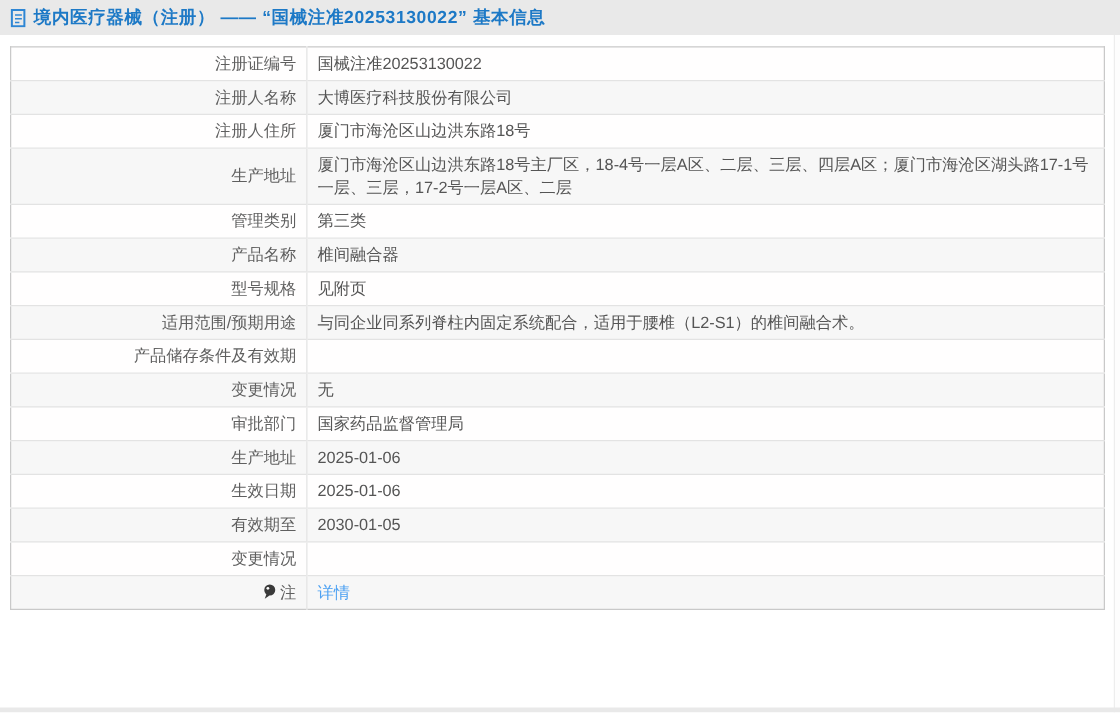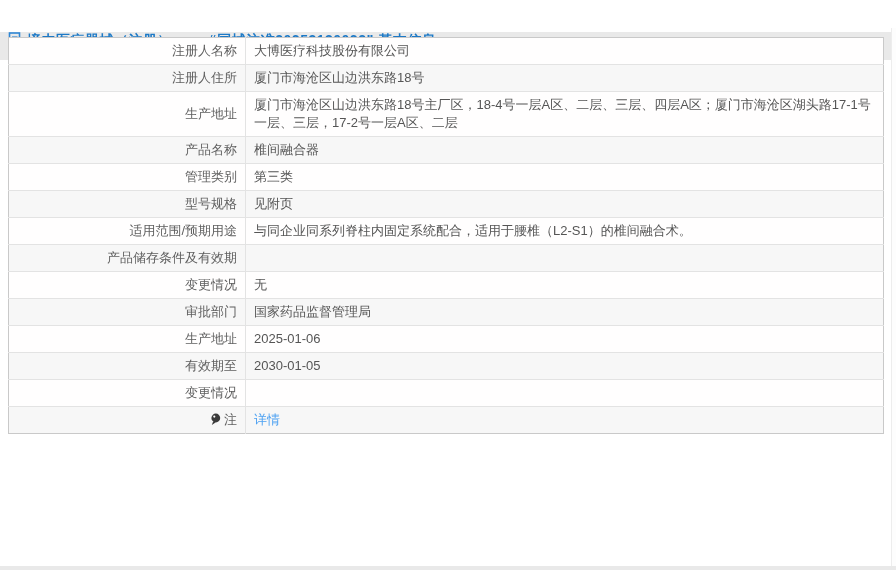--- a/index.html
+++ b/index.html
@@ -16,23 +16,22 @@
   html,body{margin:0;padding:0;}
   body{
     width:896px;height:570px;
     background:#ffffff;
     font-family:"Liberation Sans","DejaVu Sans",sans-serif;
     overflow:hidden;position:relative;
   }
   .page-header{
     width:896px;height:28px;
     background:var(--header-bg);
-    display:flex;align-items:flex-start;
+    display:flex;align-items:center;
     padding:0 8px;
-    margin-top:32px;
   }
   .doc-icon{
     width:13px;height:15px;display:inline-block;
     margin-right:6px;flex:0 0 auto;
   }
   .page-title{
     font-size:14px;
     color:var(--title-blue);
     font-weight:600;
     letter-spacing:0.5px;
@@ -107,38 +106,42 @@
 </div>
 
 <div class="table-wrap">
   <table class="reg-table">
     <colgroup>
         <col class="c-label">
         <col class="c-value">
       </colgroup>
     <tbody>
       <tr>
+          <td class="label">注册证编号</td>
+          <td class="value">国械注准20253130022</td>
+        </tr>
+      <tr>
           <td class="label">注册人名称</td>
           <td class="value">大博医疗科技股份有限公司</td>
         </tr>
       <tr>
           <td class="label">注册人住所</td>
           <td class="value">厦门市海沧区山边洪东路18号</td>
         </tr>
       <tr>
           <td class="label">生产地址</td>
           <td class="value">厦门市海沧区山边洪东路18号主厂区，18-4号一层A区、二层、三层、四层A区；厦门市海沧区湖头路17-1号一层、三层，17-2号一层A区、二层</td>
         </tr>
       <tr>
+          <td class="label">管理类别</td>
+          <td class="value">第三类</td>
+        </tr>
+      <tr>
           <td class="label">产品名称</td>
           <td class="value">椎间融合器</td>
-        </tr>
-      <tr>
-          <td class="label">管理类别</td>
-          <td class="value">第三类</td>
         </tr>
       <tr>
           <td class="label">型号规格</td>
           <td class="value">见附页</td>
         </tr>
       <tr>
           <td class="label">适用范围/预期用途</td>
           <td class="value">与同企业同系列脊柱内固定系统配合，适用于腰椎（L2-S1）的椎间融合术。</td>
         </tr>
       <tr>
@@ -148,20 +151,24 @@
       <tr>
           <td class="label">变更情况</td>
           <td class="value">无</td>
         </tr>
       <tr>
           <td class="label">审批部门</td>
           <td class="value">国家药品监督管理局</td>
         </tr>
       <tr>
           <td class="label">生产地址</td>
+          <td class="value">2025-01-06</td>
+        </tr>
+      <tr>
+          <td class="label">生效日期</td>
           <td class="value">2025-01-06</td>
         </tr>
       <tr>
           <td class="label">有效期至</td>
           <td class="value">2030-01-05</td>
         </tr>
       <tr>
           <td class="label">变更情况</td>
           <td class="value"></td>
         </tr>

